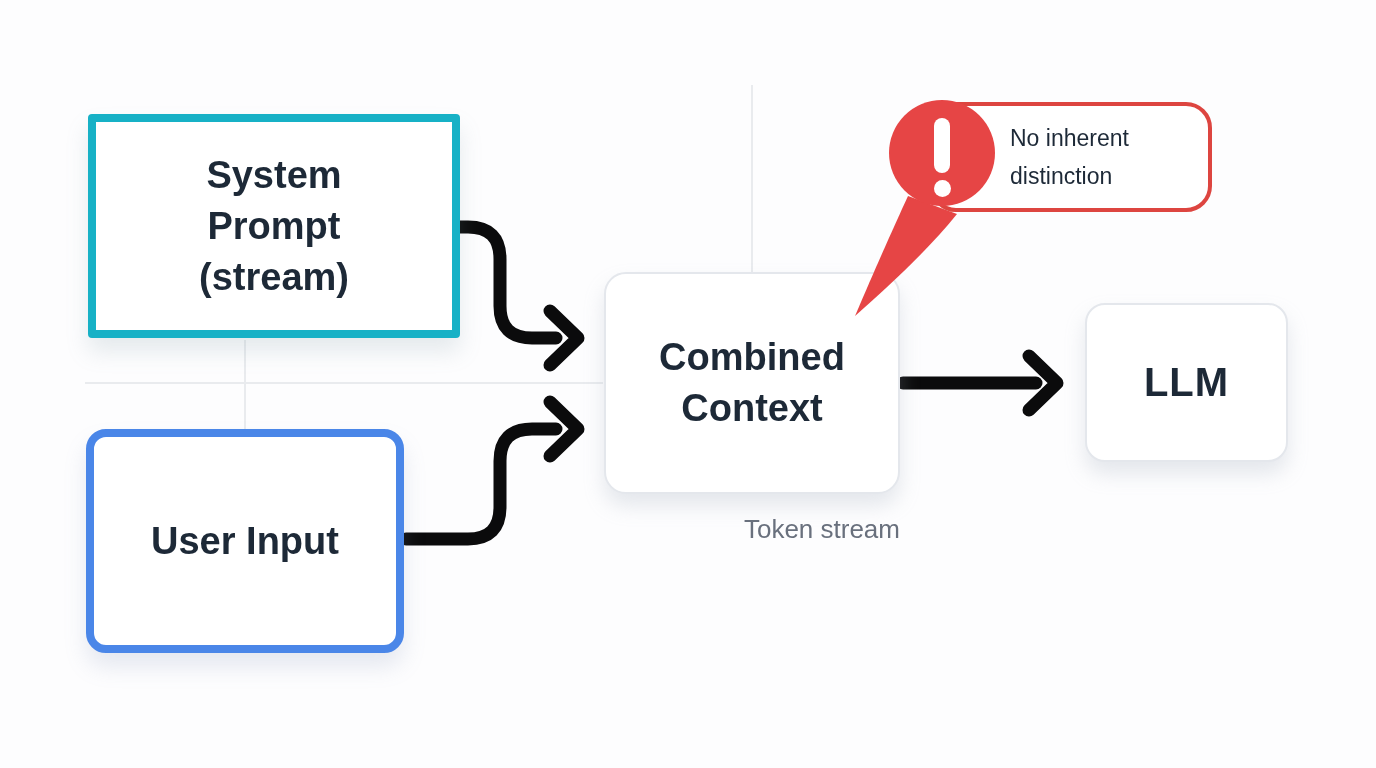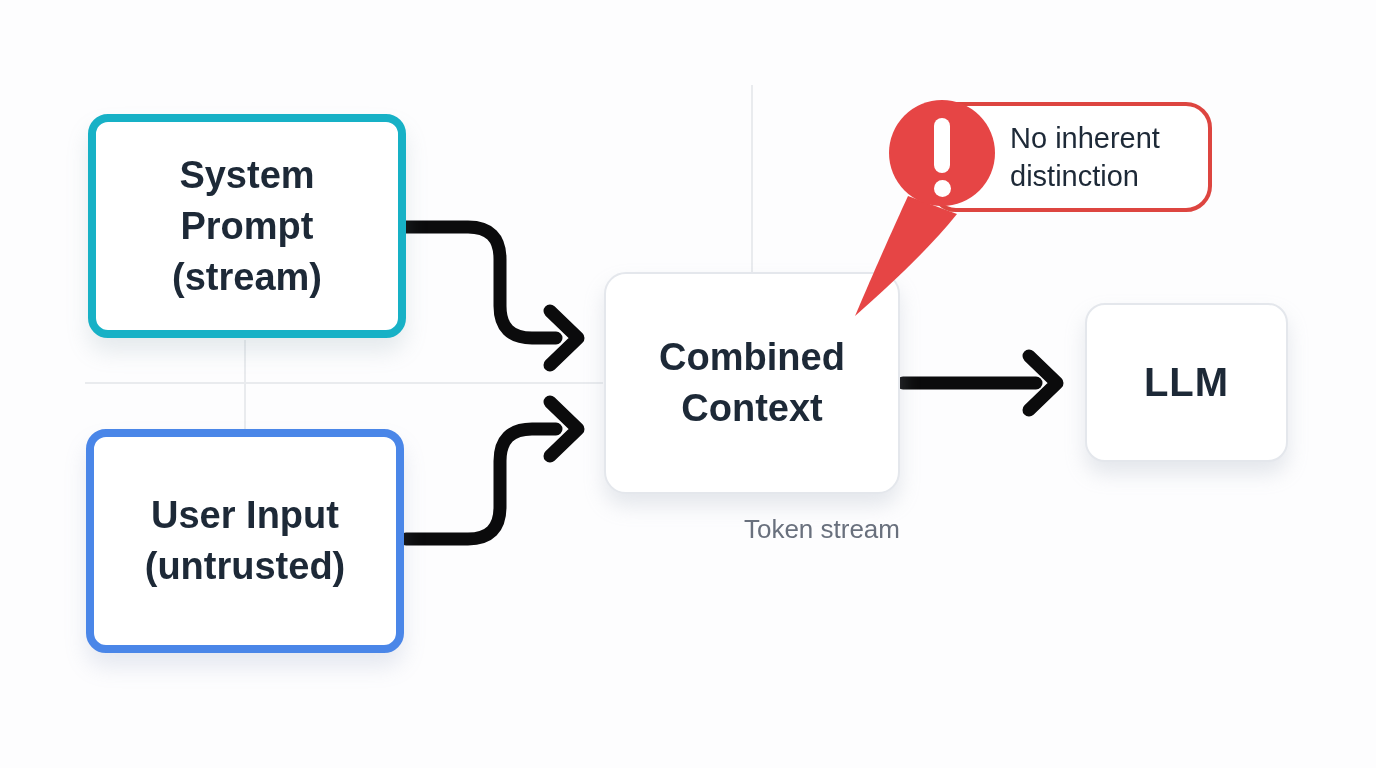--- a/index.html
+++ b/index.html
@@ -15,22 +15,22 @@
   
   .guide{position:absolute;background:var(--guide)}
   .guide.v1{left:751px;top:85px;width:2px;height:188px}
   .guide.v2{left:244px;top:340px;width:2px;height:89px}
   .guide.h1{left:85px;top:382px;width:518px;height:2px}
 
   
   .node{position:absolute;background:#fff;display:flex;align-items:center;justify-content:center;
         text-align:center;color:var(--ink);font-weight:700}
   .node .lines span{display:block}
-  .node-system{left:88px;top:114px;width:318px;height:224px;border:8px solid var(--teal);
-        border-radius:20px;font-size:38px;line-height:51px;
+  .node-system{left:88px;top:114px;width:372px;height:224px;border:8px solid var(--teal);
+        border-radius:4px;font-size:38px;line-height:51px;
         box-shadow:0 14px 22px rgba(120,150,160,.18)}
   .node-user{left:86px;top:429px;width:318px;height:224px;border:8px solid var(--blue);
         border-radius:20px;font-size:38px;line-height:51px;
         box-shadow:0 14px 22px rgba(120,140,180,.18)}
   .node-combined{left:604px;top:272px;width:296px;height:222px;border:2px solid var(--card-border);
         border-radius:22px;font-size:38px;line-height:51px;
         box-shadow:0 12px 20px rgba(165,175,190,.28)}
   .node-llm{left:1085px;top:303px;width:203px;height:159px;border:2px solid var(--card-border);
         border-radius:20px;font-size:40px;letter-spacing:1px;
         box-shadow:0 12px 20px rgba(165,175,190,.28)}
@@ -40,21 +40,21 @@
 
   
   svg.arrows{position:absolute;left:0;top:0;width:1376px;height:768px;pointer-events:none}
   .arrow-path{fill:none;stroke:var(--arrow);stroke-width:13px;stroke-linecap:round;stroke-linejoin:round}
 
   
   svg.tail{position:absolute;left:0;top:0;width:1376px;height:768px;pointer-events:none;z-index:5}
   .bubble{position:absolute;left:930px;top:102px;width:282px;height:110px;background:#fff;
         border:4px solid var(--red-border);border-radius:26px;z-index:6;
         display:flex;align-items:center;padding-left:76px}
-  .bubble .warn-text{font-size:29px;line-height:38px;font-weight:500;color:var(--ink)}
+  .bubble .warn-text{font-size:23px;line-height:38px;font-weight:500;color:var(--ink)}
   .bubble .warn-text span{display:block}
   .alert-circle{position:absolute;left:889px;top:100px;width:106px;height:106px;background:var(--red);
         border-radius:50%;z-index:7;display:flex;flex-direction:column;align-items:center}
   .alert-circle .bar{width:16px;height:55px;background:#fff;border-radius:8px;margin-top:18px}
   .alert-circle .dot{width:17px;height:17px;background:#fff;border-radius:50%;margin-top:7px}
 </style>
 </head>
 <body>
 
 <div class="canvas">
@@ -82,21 +82,20 @@
     <div class="lines">
       <span>System</span>
       <span>Prompt</span>
       <span>(stream)</span>
     </div>
   </div>
 
   <div class="node node-user">
     <div class="lines">
       <span>User Input</span>
-      <span>(untrusted)</span>
     </div>
   </div>
 
   <div class="node node-llm">
     <div class="lines">
       <span>LLM</span>
     </div>
   </div>
 
   <div class="node node-combined">

